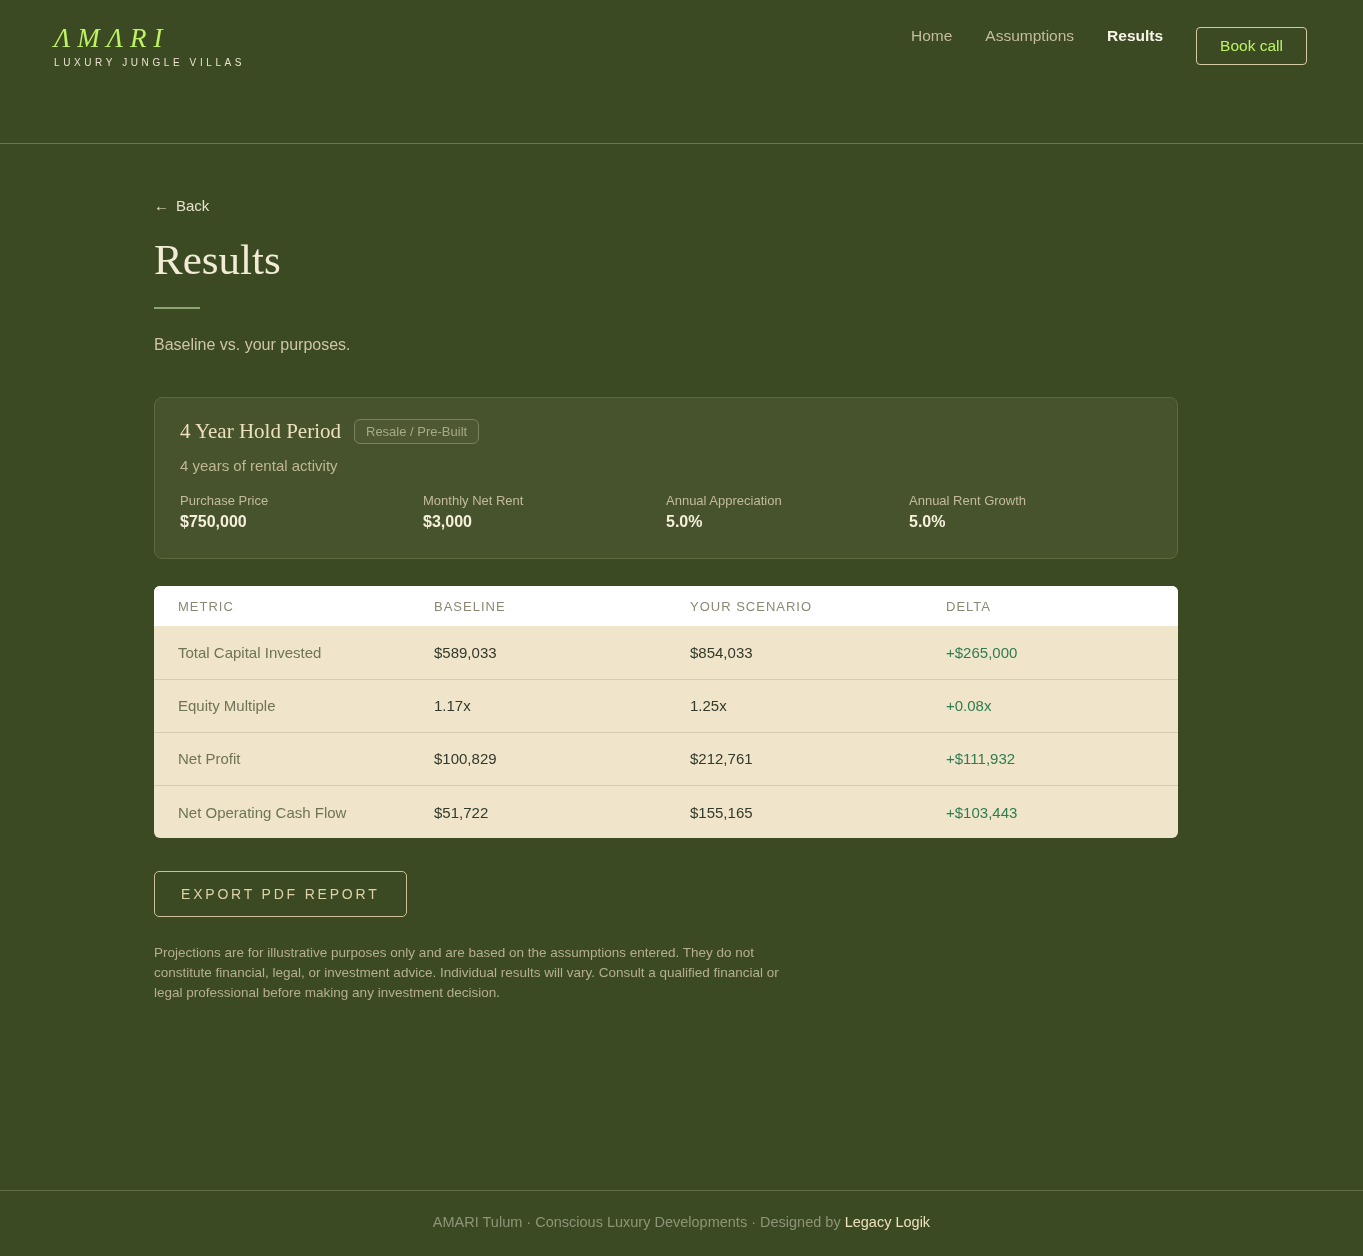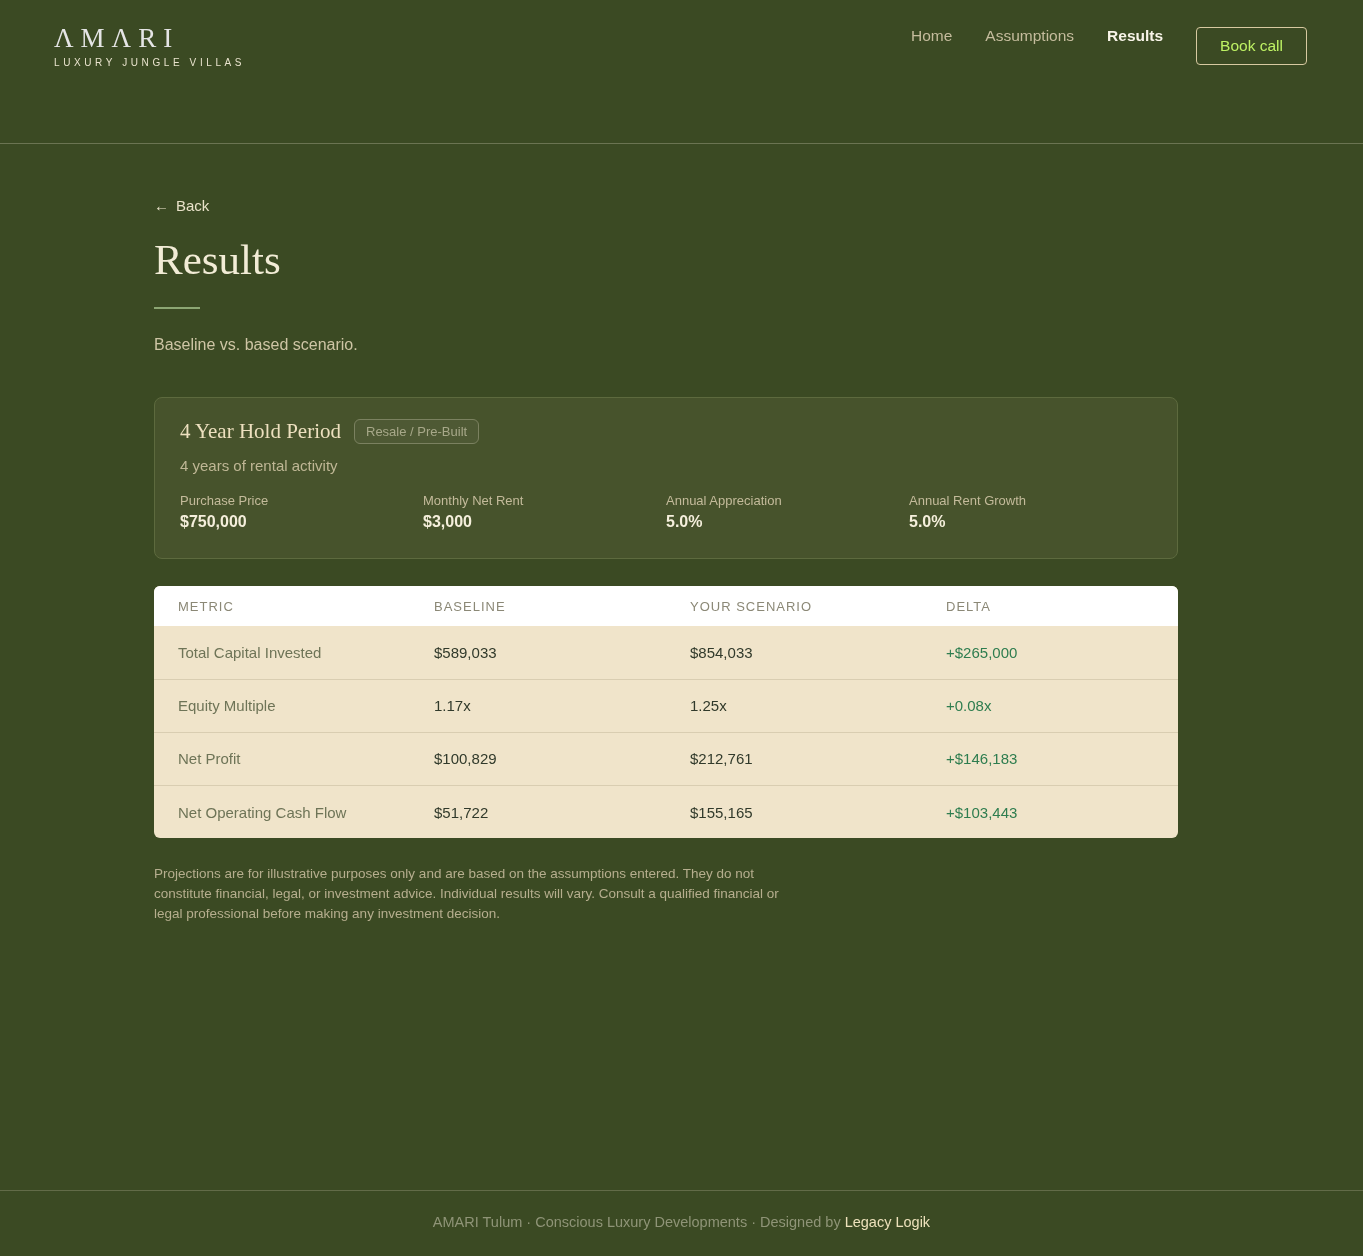--- a/index.html
+++ b/index.html
@@ -22,23 +22,24 @@
     display: flex;
     justify-content: space-between;
     align-items: center;
     padding: 24px 56px 0 54px;
   }
   .logo { display: flex; flex-direction: column; cursor: pointer; }
   .logo-name {
     font-family: "Liberation Serif", "DejaVu Serif", serif;
     font-size: 27px;
     letter-spacing: 7px;
-    color: #e5e5e5;
+    color: #bef264;
     line-height: 1.1;
     white-space: nowrap;
+    font-style: italic;
   }
   .logo-tagline {
     font-size: 10px;
     letter-spacing: 3.6px;
     color: #E9E3CD;
     margin-top: 3px;
     white-space: nowrap;
   }
   .nav { display: flex; align-items: flex-start; gap: 33px; }
   .nav-link {
@@ -215,21 +216,21 @@
 <main class="content">
   <div class="container">
 
     <a class="back-link">
       <span>←</span>
       <span>Back</span>
     </a>
 
     <h1 class="page-title">Results</h1>
     <div class="title-divider"></div>
-    <p class="page-subtitle">Baseline vs. based scenario.</p>
+    <p class="page-subtitle">Baseline vs. your purposes.</p>
 
     <section class="summary-card">
       <div class="card-header">
         <h2 class="card-title">4 Year Hold Period</h2>
         <span class="card-badge">Resale / Pre-Built</span>
       </div>
       <p class="card-subtitle">4 years of rental activity</p>
       <div class="card-stats">
 
       <div>
@@ -272,32 +273,33 @@
             <tr>
               <td class="cell-metric">Equity Multiple</td>
               <td class="cell-value">1.17x</td>
               <td class="cell-value">1.25x</td>
               <td class="cell-delta">+0.08x</td>
             </tr>
             <tr>
               <td class="cell-metric">Net Profit</td>
               <td class="cell-value">$100,829</td>
               <td class="cell-value">$212,761</td>
-              <td class="cell-delta">+$146,183</td>
+              <td class="cell-delta">+$111,932</td>
             </tr>
             <tr>
               <td class="cell-metric">Net Operating Cash Flow</td>
               <td class="cell-value">$51,722</td>
               <td class="cell-value">$155,165</td>
               <td class="cell-delta">+$103,443</td>
             </tr>
           </tbody>
       </table>
     </section>
 
+    <button class="export-button">EXPORT PDF REPORT</button>
 
     <p class="disclaimer">Projections are for illustrative purposes only and are based on the assumptions entered. They do not constitute financial, legal, or investment advice. Individual results will vary. Consult a qualified financial or legal professional before making any investment decision.</p>
 
   </div>
 </main>
 
 <footer class="site-footer">
   <p class="footer-text">
     <span>AMARI Tulum · Conscious Luxury Developments · Designed by</span>
     <a class="footer-link">Legacy Logik</a>

